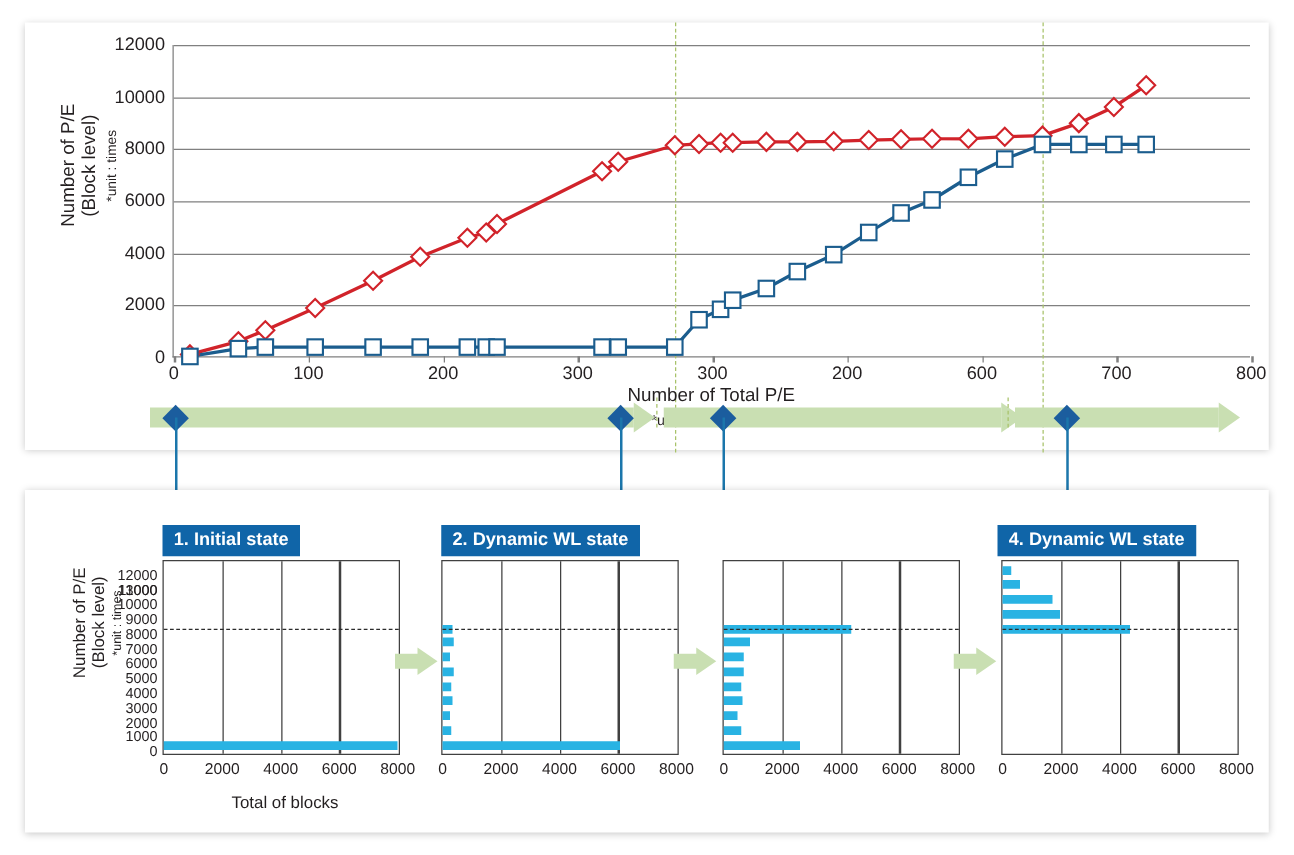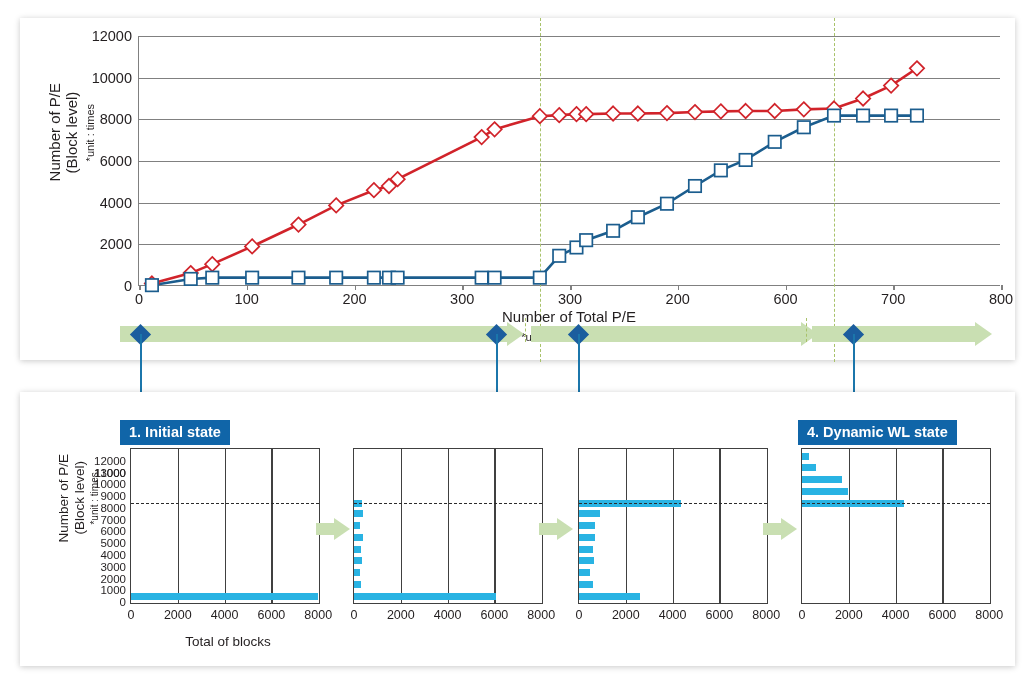--- a/index.html
+++ b/index.html
@@ -265,21 +265,22 @@
 
 <div class="panel" id="panel-bottom">
   <div id="bottom">
 
     <div id="ylabel-bottom">
       <span>Number of P/E</span><br>
       <span>(Block level)</span><br>
       <span class="small">*unit : times</span>
     </div>
 
-    <div class="state-tag" style="left:100px;top:28px">1. Initial state</div>
+    <div class="state-tag" style="left:110px;top:28px">1. Initial state</div>
+    <div class="state-tag" style="left:333px;top:28px">2. Dynamic WL state</div>
     <div class="state-tag" style="left:778px;top:28px">4. Dynamic WL state</div>
 
     <div class="mini" id="mini-1" style="left:110px">
         <div class="mini-v" style="left: 46.8px;"></div>
         <div class="mini-v" style="left: 93.6px;"></div>
         <div class="mini-v" style="left: 140.4px;"></div>
         <div class="bar" style="left: 0px; top: 143.808px; width: 187.2px; height: 7px;"></div>
         <div class="mini-dash" style="top: 54.2092px;"></div>
         <div class="mini-xtick" style="left: 0px;">0</div>
         <div class="mini-xtick" style="left: 46.8px;">2000</div>

